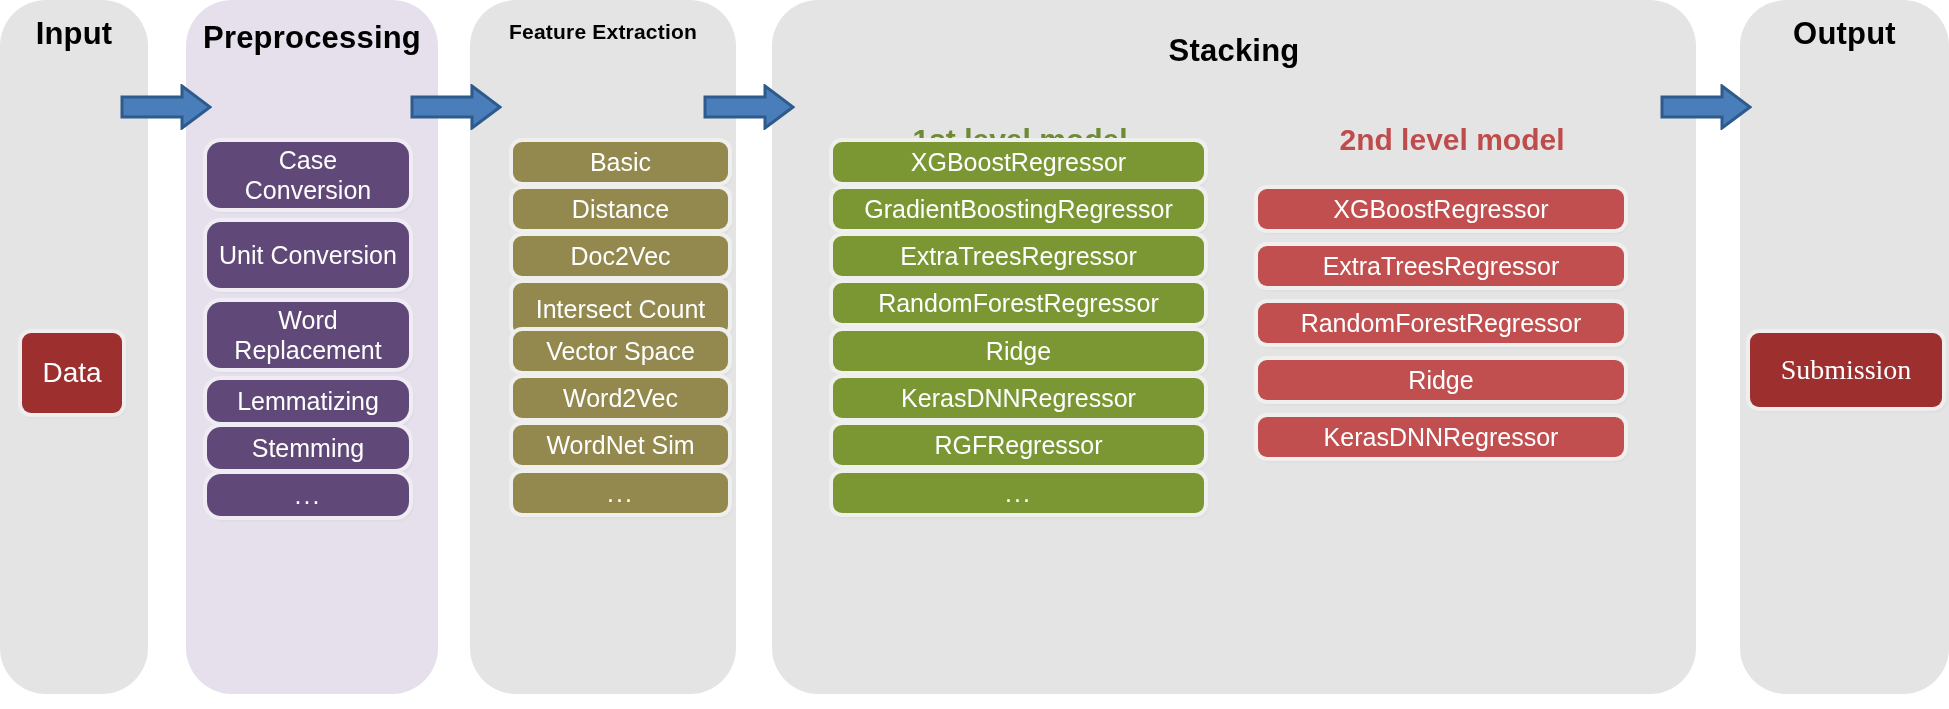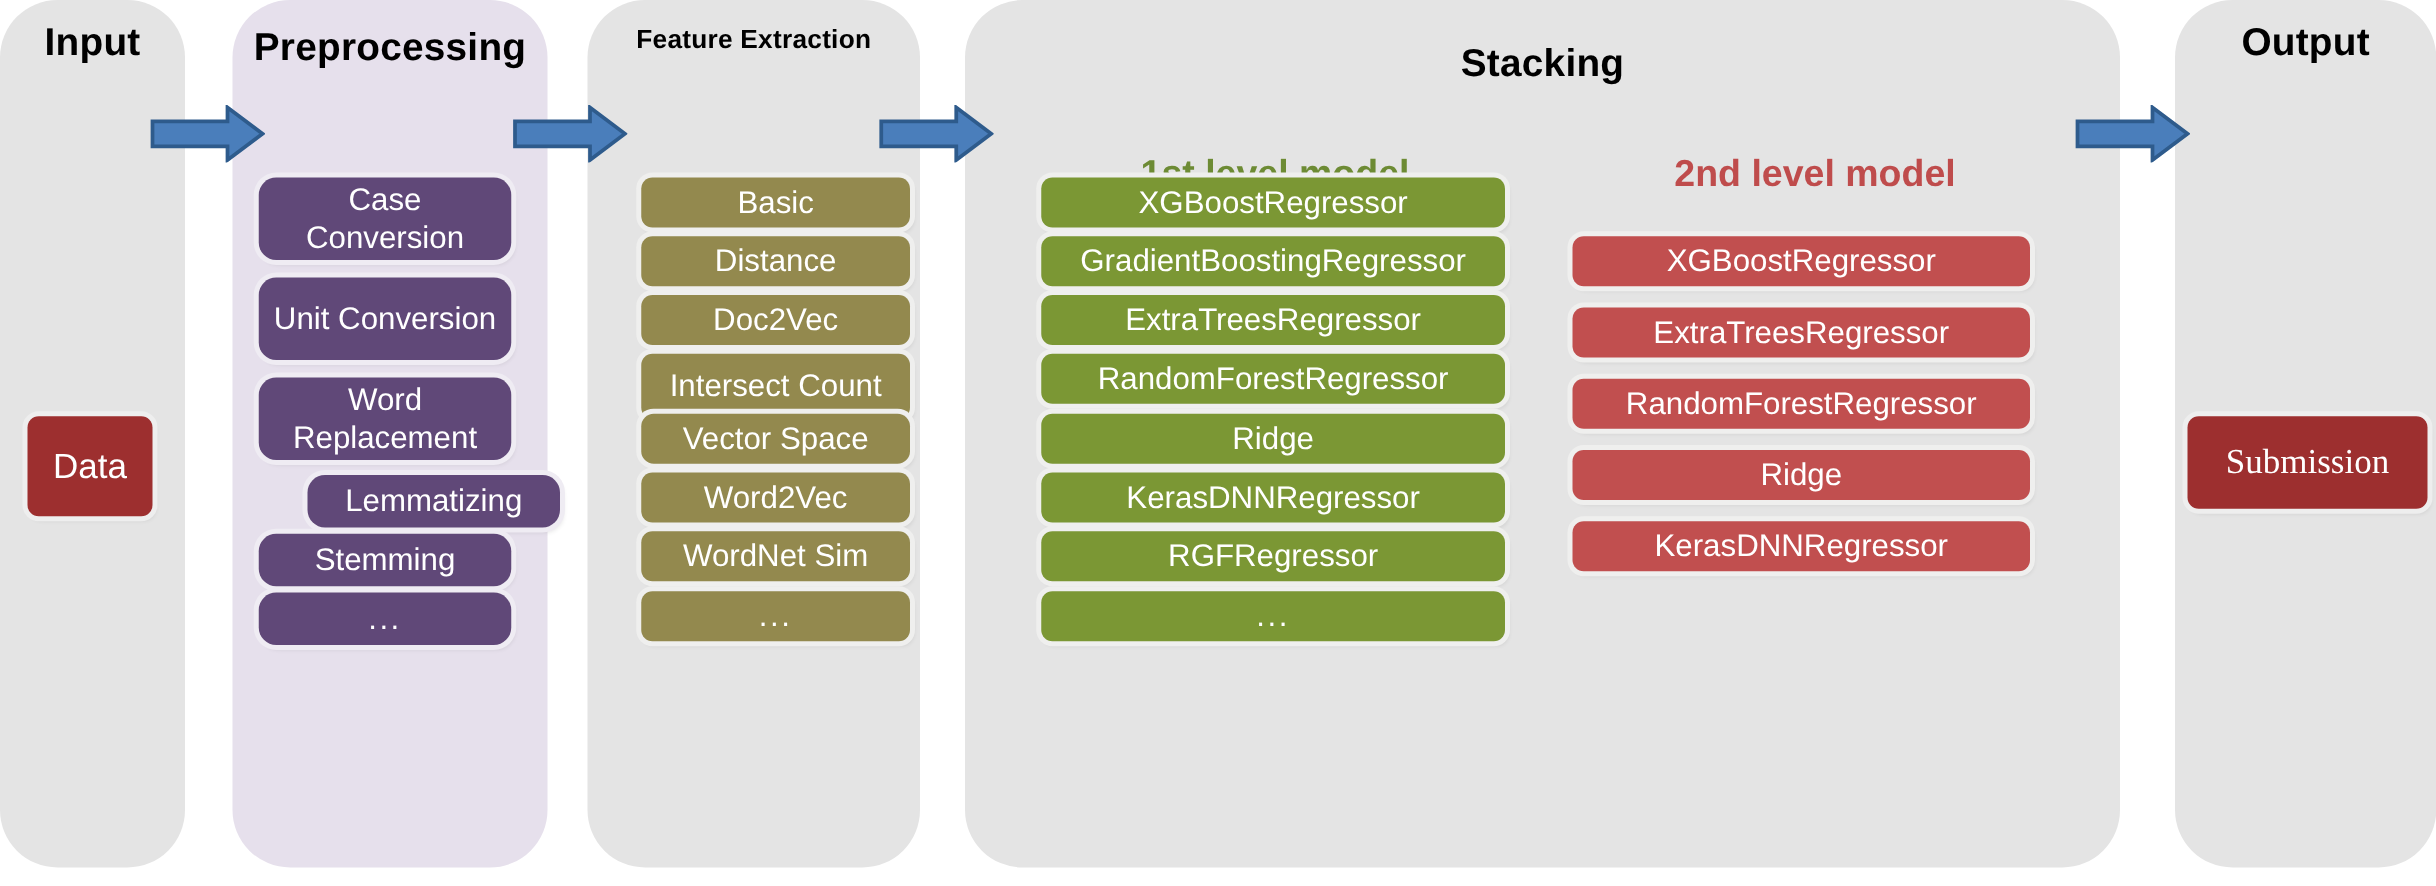--- a/index.html
+++ b/index.html
@@ -97,32 +97,32 @@
     <div class="panel-title" id="title-input">Input</div>
   </div>
   <div class="chip darkred" id="chip-data">Data</div>
 
   <div class="panel purple" id="panel-pre">
     <div class="panel-title" id="title-pre">Preprocessing</div>
   </div>
   <div class="chip purple col-pre two-line" style="top:142px;height:66px;">Case Conversion</div>
   <div class="chip purple col-pre two-line" style="top:222px;height:66px;">Unit Conversion</div>
   <div class="chip purple col-pre two-line" style="top:302px;height:66px;">Word Replacement</div>
-  <div class="chip purple col-pre" style="top:380px;height:42px;margin-left:39px;">Lemmatizing</div>
+  <div class="chip purple col-pre" style="top:380px;height:42px;">Lemmatizing</div>
   <div class="chip purple col-pre" style="top:427px;height:42px;">Stemming</div>
   <div class="chip purple col-pre ellipsis" style="top:474px;height:42px;">...</div>
 
   <div class="panel" id="panel-feat">
     <div class="panel-title" id="title-feat">Feature Extraction</div>
   </div>
   <div class="chip olive col-feat" style="top:142px;height:40px;">Basic</div>
   <div class="chip olive col-feat" style="top:189px;height:40px;">Distance</div>
   <div class="chip olive col-feat" style="top:236px;height:40px;">Doc2Vec</div>
   <div class="chip olive col-feat" style="top:283px;height:52px;text-align:right;">Intersect Count</div>
-  <div class="chip olive col-feat" style="top:331px;height:40px;border-radius:10px;">Vector Space</div>
+  <div class="chip olive col-feat" style="top:331px;height:40px;">Vector Space</div>
   <div class="chip olive col-feat" style="top:378px;height:40px;">Word2Vec</div>
   <div class="chip olive col-feat" style="top:425px;height:40px;">WordNet Sim</div>
   <div class="chip olive col-feat ellipsis" style="top:473px;height:40px;">...</div>
 
   <div class="panel" id="panel-stack">
     <div class="panel-title" id="title-stack">Stacking</div>
   </div>
 
   <div class="sub-title" id="sub-l1">1st level model</div>
   <div class="sub-title" id="sub-l2">2nd level model</div>

